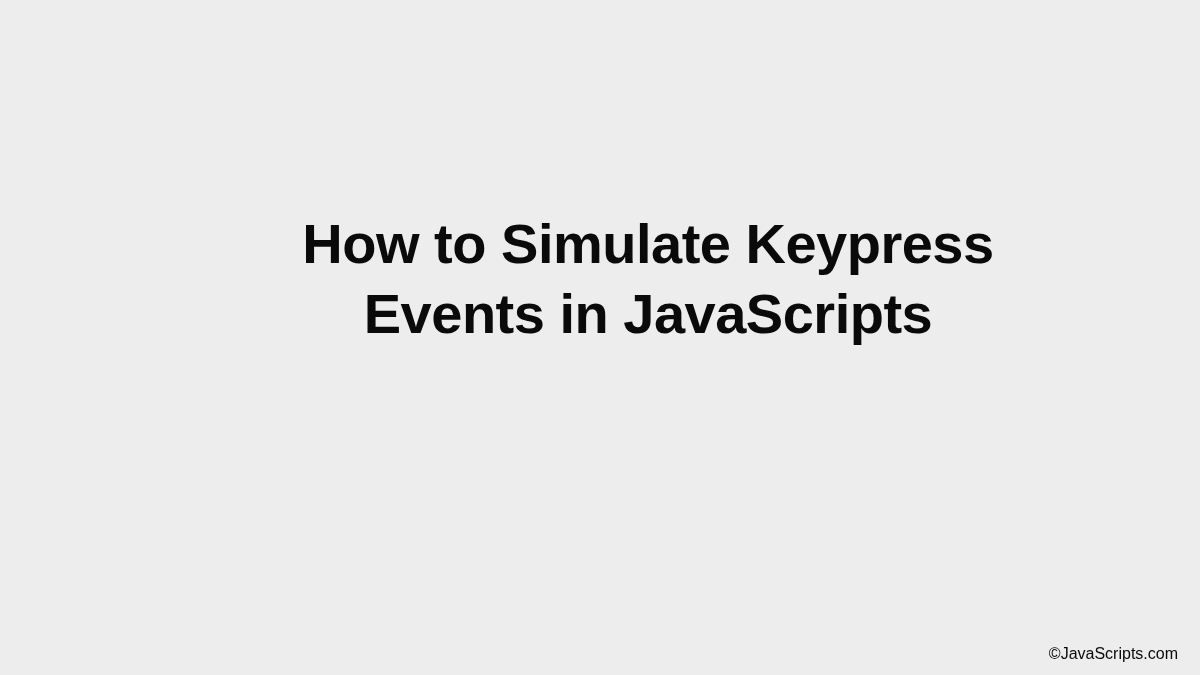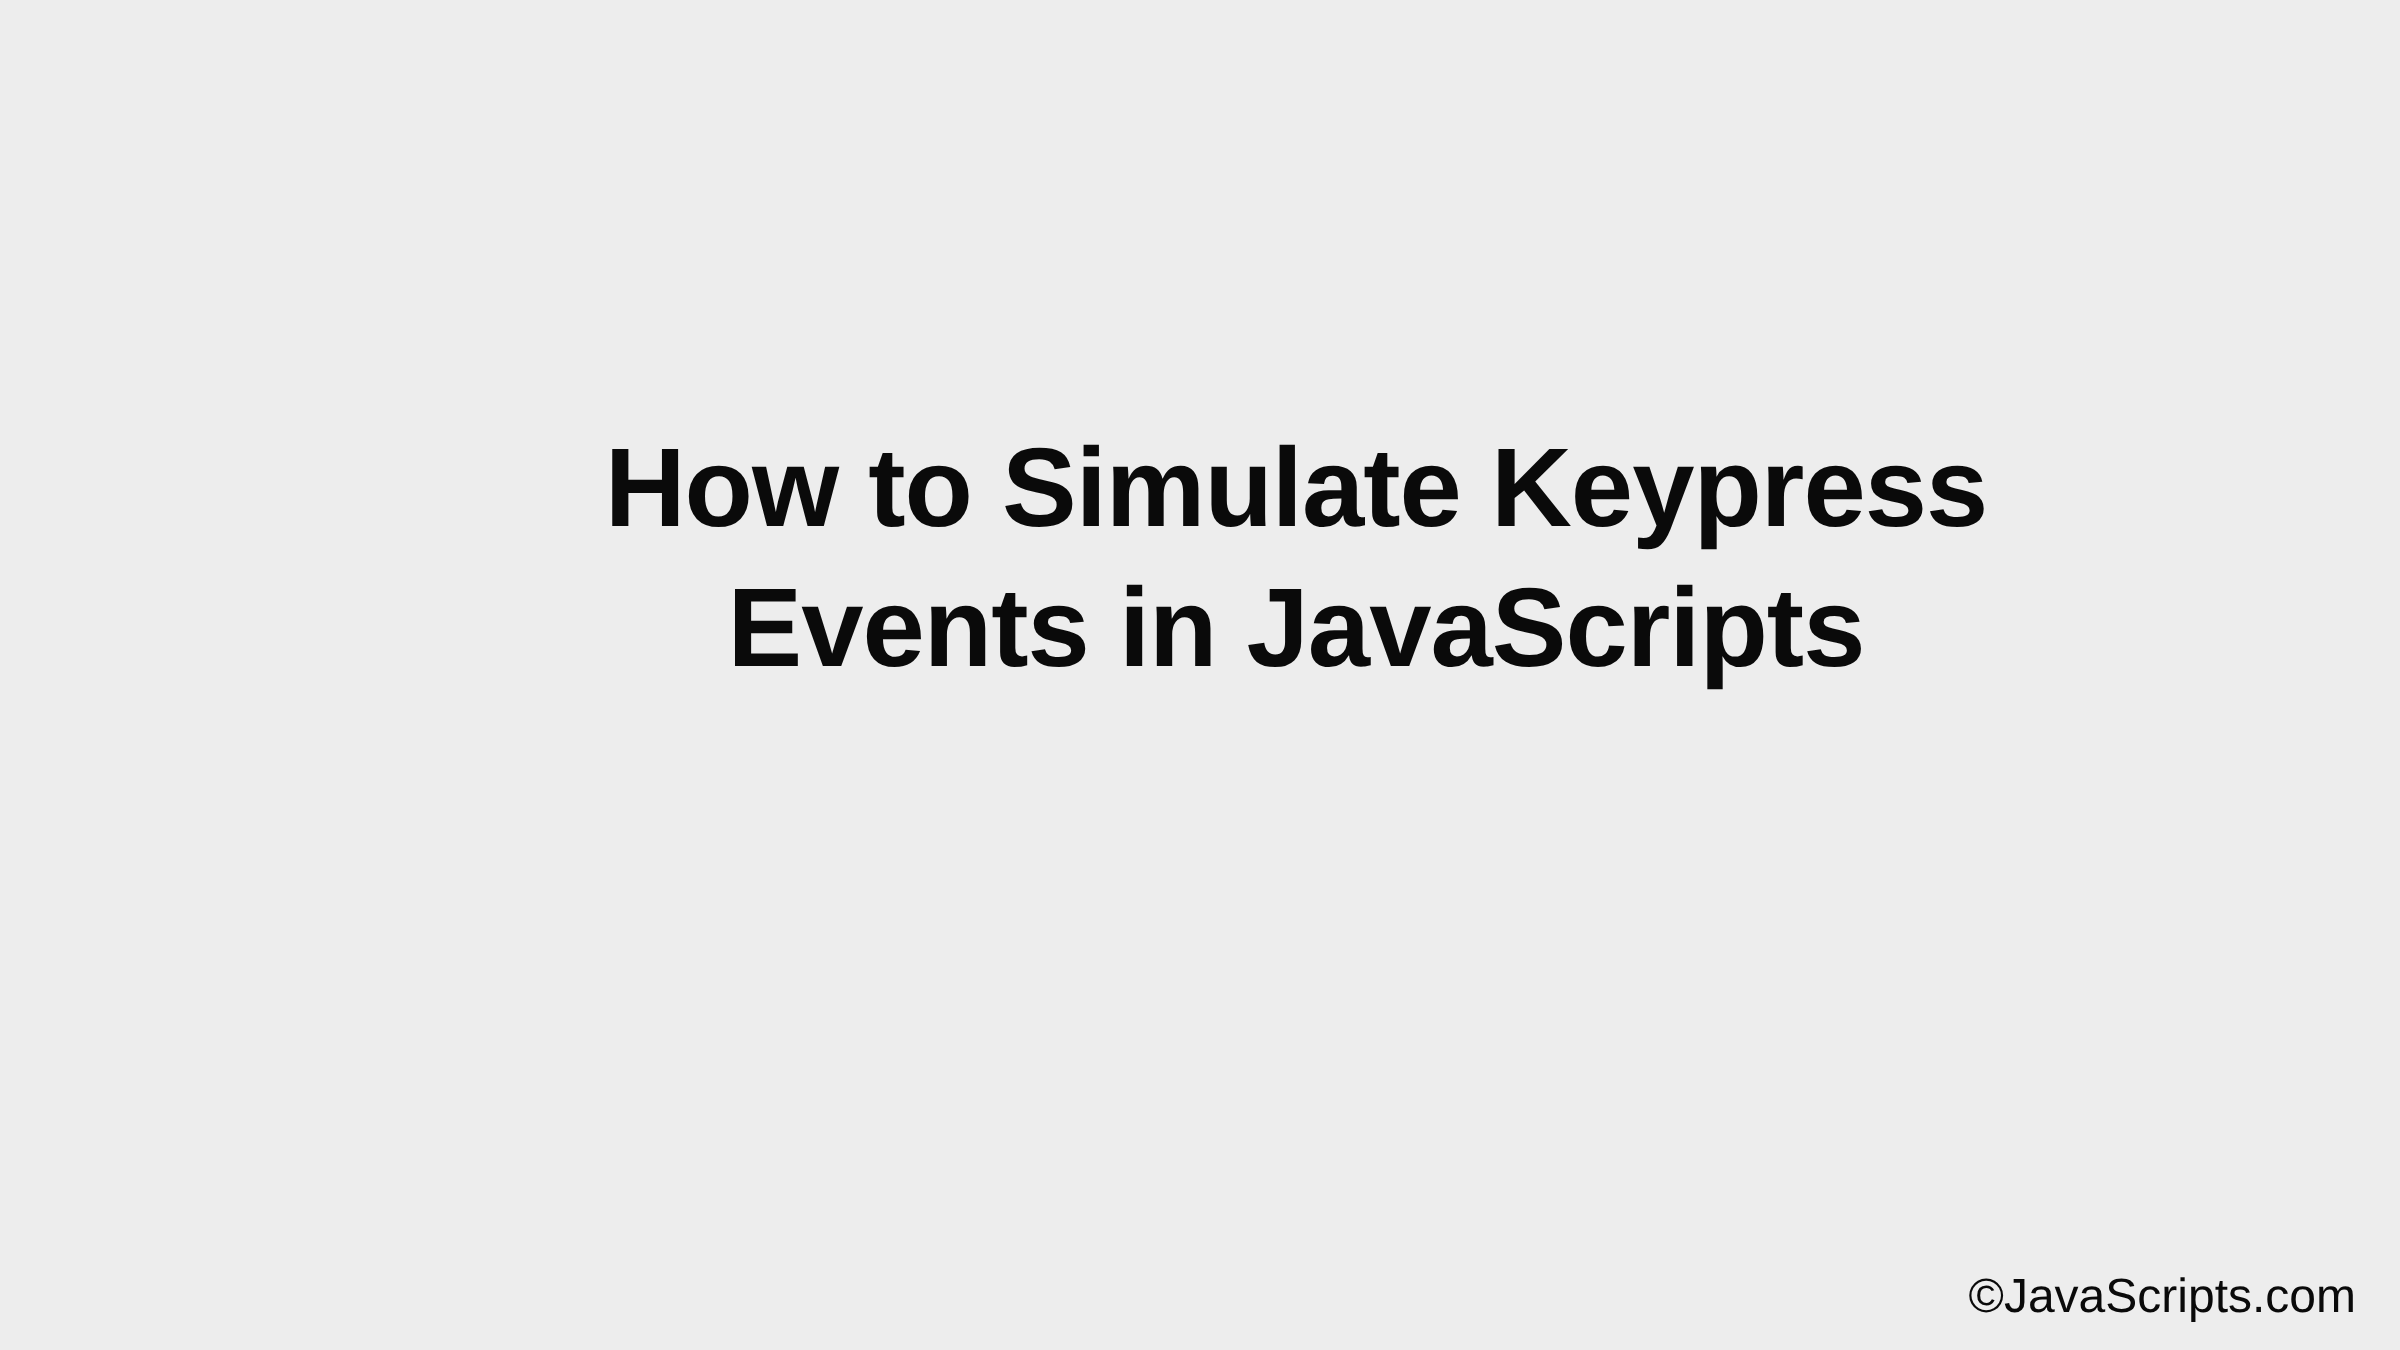--- a/index.html
+++ b/index.html
@@ -26,21 +26,21 @@
       font-size: 56px;
       font-weight: 800;
       color: #0a0a0a;
       line-height: 1.25;
       letter-spacing: -0.5px;
     }
     .footer {
       position: absolute;
       bottom: 28px;
       right: 38px;
-      font-size: 24px;
+      font-size: 16px;
       font-weight: 500;
       color: #0a0a0a;
       text-align: right;
     }
   </style>
 </head>
 <body>
 
 <div class="title-container">
   <h1 class="title">

